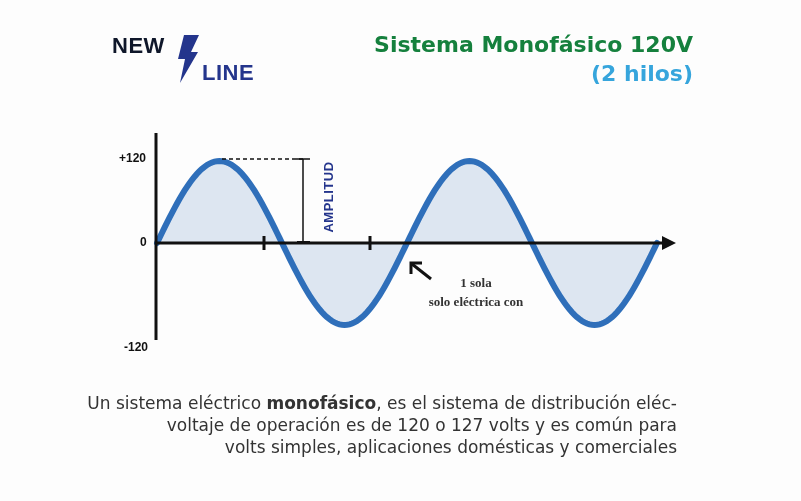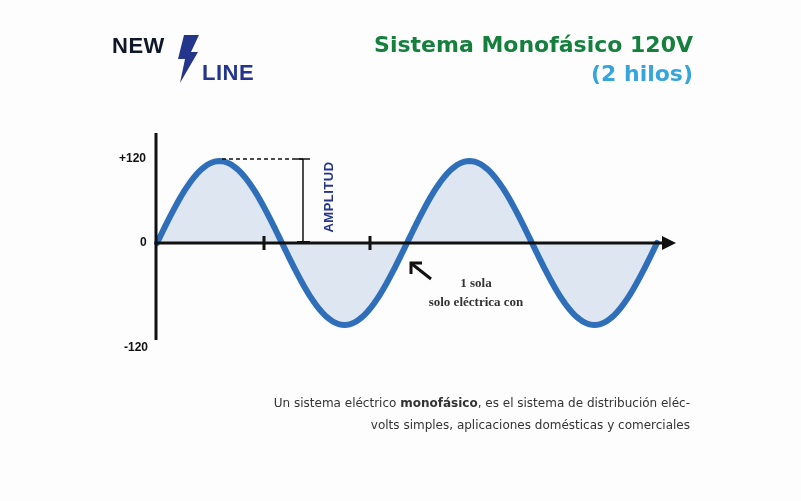--- a/index.html
+++ b/index.html
@@ -12,21 +12,21 @@
   .logo .line { position: absolute; left: 90px; top: 27px; font-family: "Liberation Sans", sans-serif; font-weight: 700; font-size: 22px; color: #24358c; letter-spacing: 0.5px; }
   .logo svg { position: absolute; left: 62px; top: 2px; }
   .title { position: absolute; right: 108px; top: 30px; text-align: right; font-family: "DejaVu Sans", sans-serif; font-weight: 700; font-size: 22px; line-height: 29px; }
   .title .t1 { color: #15803d; }
   .title .t2 { color: #36a5dc; }
   svg.chart { position: absolute; left: 0; top: 0; }
   .ylab { position: absolute; font-family: "Liberation Sans", sans-serif; font-weight: 700; font-size: 12px; color: #111; }
   .amp { position: absolute; left: 318px; top: 158px; width: 20px; height: 78px; }
   .amp span { position: absolute; left: 50%; top: 50%; transform: translate(-50%,-50%) rotate(-90deg); white-space: nowrap; font-family: "Liberation Sans", sans-serif; font-weight: 700; font-size: 13px; color: #24358c; letter-spacing: 0.5px; }
   .note { position: absolute; left: 402px; top: 273px; width: 148px; text-align: center; font-family: Liberation Serif, serif; font-weight: 700; font-size: 13px; line-height: 19px; color: #333; }
-  .desc { position: absolute; right: 111px; top: 392px; width: 600px; text-align: right; font-family: "DejaVu Sans", sans-serif; font-size: 12px; line-height: 22px; color: #333; }
+  .desc { position: absolute; right: 124px; top: 392px; width: 600px; text-align: right; font-family: "DejaVu Sans", sans-serif; font-size: 17px; line-height: 22px; color: #333; }
   .desc b { font-weight: 700; }
 </style>
 </head>
 <body>
 
 <div class="logo">
   <span class="new">NEW</span>
   <svg width="26" height="48" viewBox="0 0 26 48">
     <polygon points="10,0 25,0 17,17 24,17 6,48 11,24 4,24" fill="#24358c"></polygon>
   </svg>
@@ -70,14 +70,15 @@
     <span>AMPLITUD</span>
   </div>
 
 <div class="note">
   <div>1 sola</div>
   <div>solo eléctrica con</div>
 </div>
 
 <div class="desc">
   <div><span>Un sistema eléctrico </span><b>monofásico</b><span>, es el sistema de distribución eléc-</span></div>
+  <div>voltaje de operación es de 120 o 127 volts y es común para</div>
   <div>volts simples, aplicaciones domésticas y comerciales</div>
 </div>
 
 </body></html>

